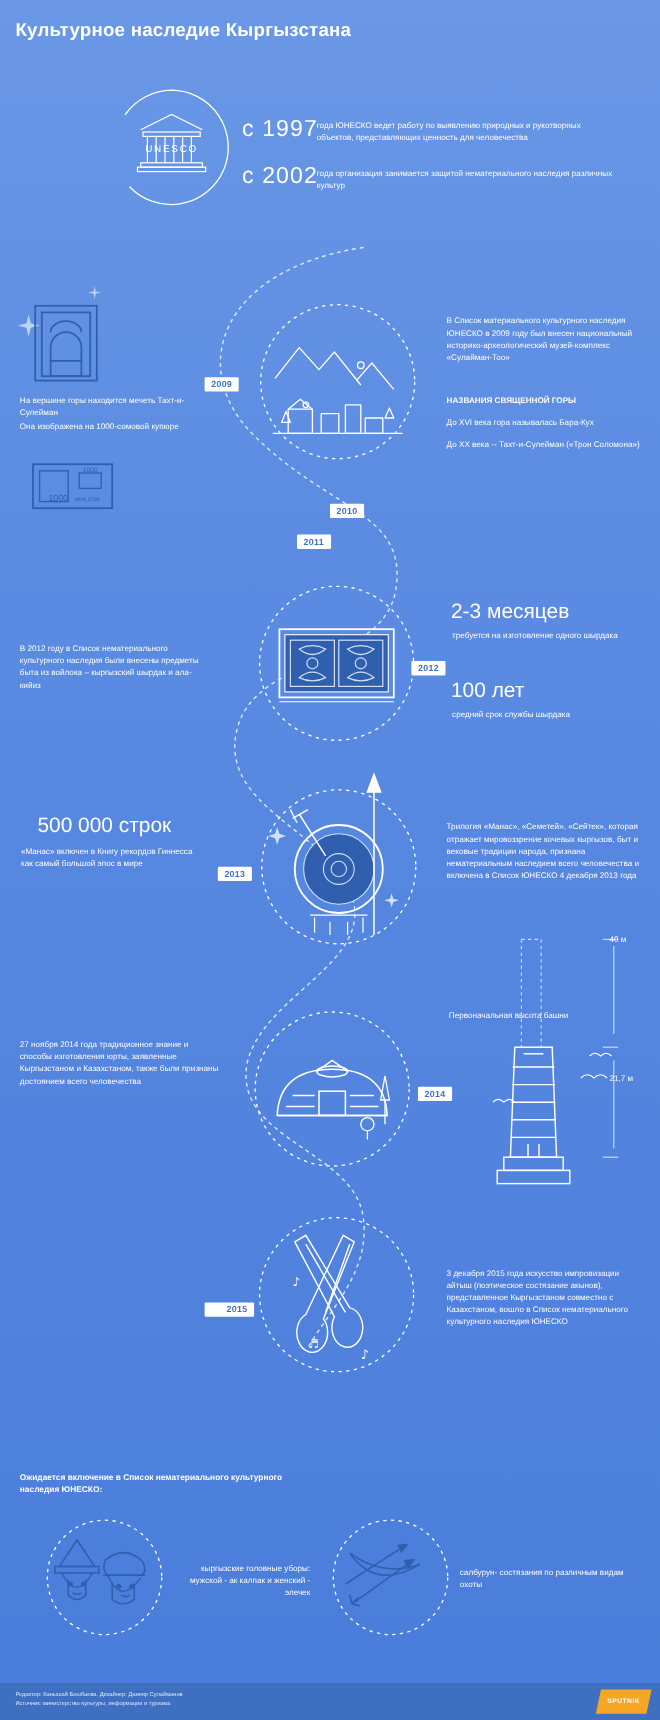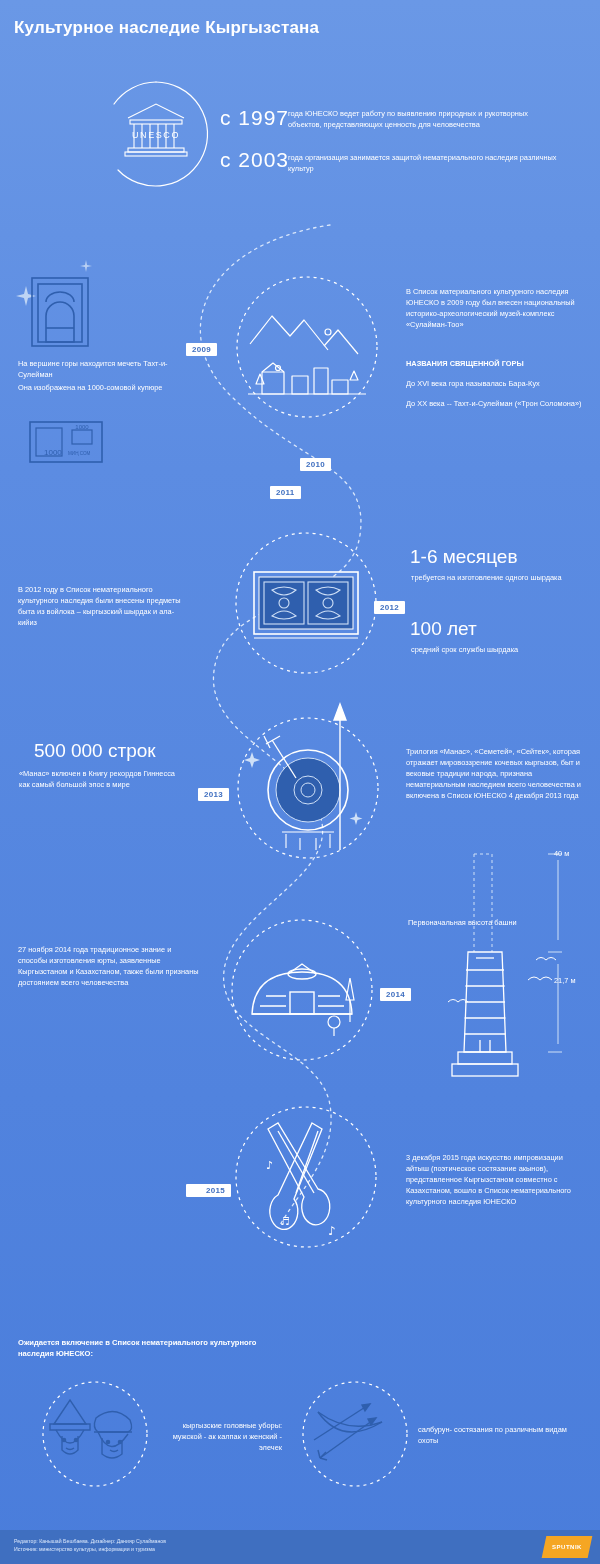--- a/index.html
+++ b/index.html
@@ -117,21 +117,21 @@
         <rect x="32" y="70" width="56" height="4"></rect>
         <rect x="29" y="74" width="62" height="4"></rect>
       </g>
       <text x="60" y="60" text-anchor="middle" fill="#ffffff" font-size="9" font-family="Liberation Sans, sans-serif" letter-spacing="1.6">UNESCO</text>
     </svg>
   </div>
 
   <div class="bigyear" style="left:220px;top:106px;">с 1997</div>
   <div class="txt" style="left:288px;top:108px;width:272px;">года ЮНЕСКО ведет работу по выявлению природных и рукотворных объектов, представляющих ценность для человечества</div>
 
-  <div class="bigyear" style="left:220px;top:148px;">с 2003</div>
+  <div class="bigyear" style="left:220px;top:148px;">с 2002</div>
   <div class="txt" style="left:288px;top:152px;width:272px;">года организация занимается защитой нематериального наследия различных культур</div>
 
   <svg class="abs" style="left:0;top:215px;" width="600" height="1090">
     <path d="M330 10 C 200 30, 170 120, 230 180 C 300 250, 370 250, 360 320
              C 350 390, 230 380, 215 450 C 200 520, 300 540, 320 600
              C 340 660, 240 690, 225 750 C 210 820, 320 830, 330 890
              C 338 940, 300 975, 280 1010" fill="none" stroke="#dbe8fb" stroke-width="1.3" stroke-dasharray="2.5 4.5" stroke-linecap="round"></path>
   </svg>
 
   <svg class="abs" style="left:10px;top:280px;" width="40" height="40">
@@ -209,21 +209,21 @@
     </g>
     <g stroke="#ffffff" stroke-width="1" fill="none">
       <line x1="28" y1="110" x2="132" y2="110"></line>
     </g>
   </svg>
 
   <div class="pill" style="left:374px;top:601px;">2012</div>
 
   <div class="txt" style="left:18px;top:584px;width:170px;">В 2012 году в Список нематериального культурного наследия были внесены предметы быта из войлока – кыргызский шырдак и ала-кийиз</div>
 
-  <div class="bignum" style="left:410px;top:546px;">1-6 месяцев</div>
+  <div class="bignum" style="left:410px;top:546px;">2-3 месяцев</div>
   <div class="txt" style="left:411px;top:572px;width:170px;">требуется на изготовление одного шырдака</div>
   <div class="bignum" style="left:410px;top:618px;">100 лет</div>
   <div class="txt" style="left:411px;top:644px;width:170px;">средний срок службы шырдака</div>
 
   <svg class="abs" style="left:230px;top:700px;" width="160" height="170">
     <circle cx="78" cy="88" r="70" fill="none" stroke="#ffffff" stroke-width="1.2" stroke-dasharray="3 4"></circle>
 
     <circle cx="78" cy="90" r="40" fill="none" stroke="#ffffff" stroke-width="1.6"></circle>
     <circle cx="78" cy="90" r="32" fill="#2f5fae" stroke="#cfe0f7" stroke-width="1"></circle>
     <circle cx="78" cy="90" r="14" fill="none" stroke="#cfe0f7" stroke-width="1"></circle>

